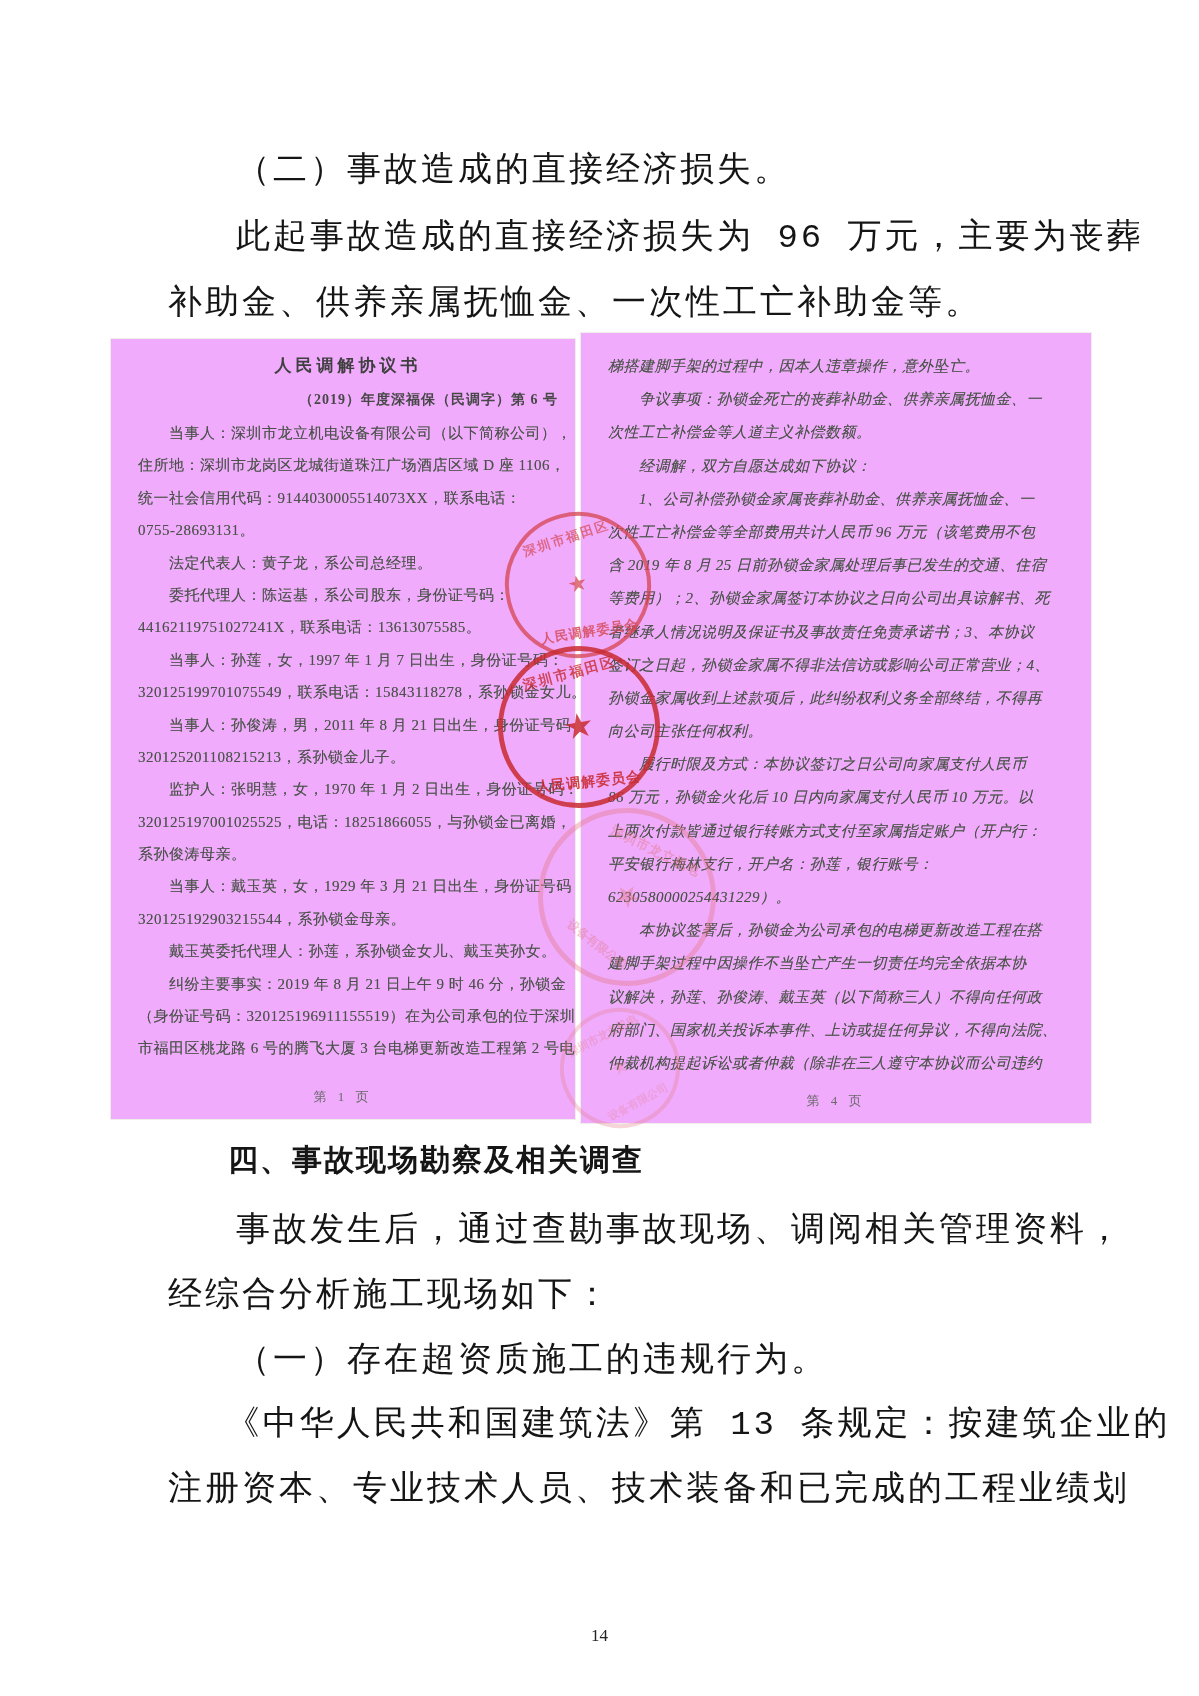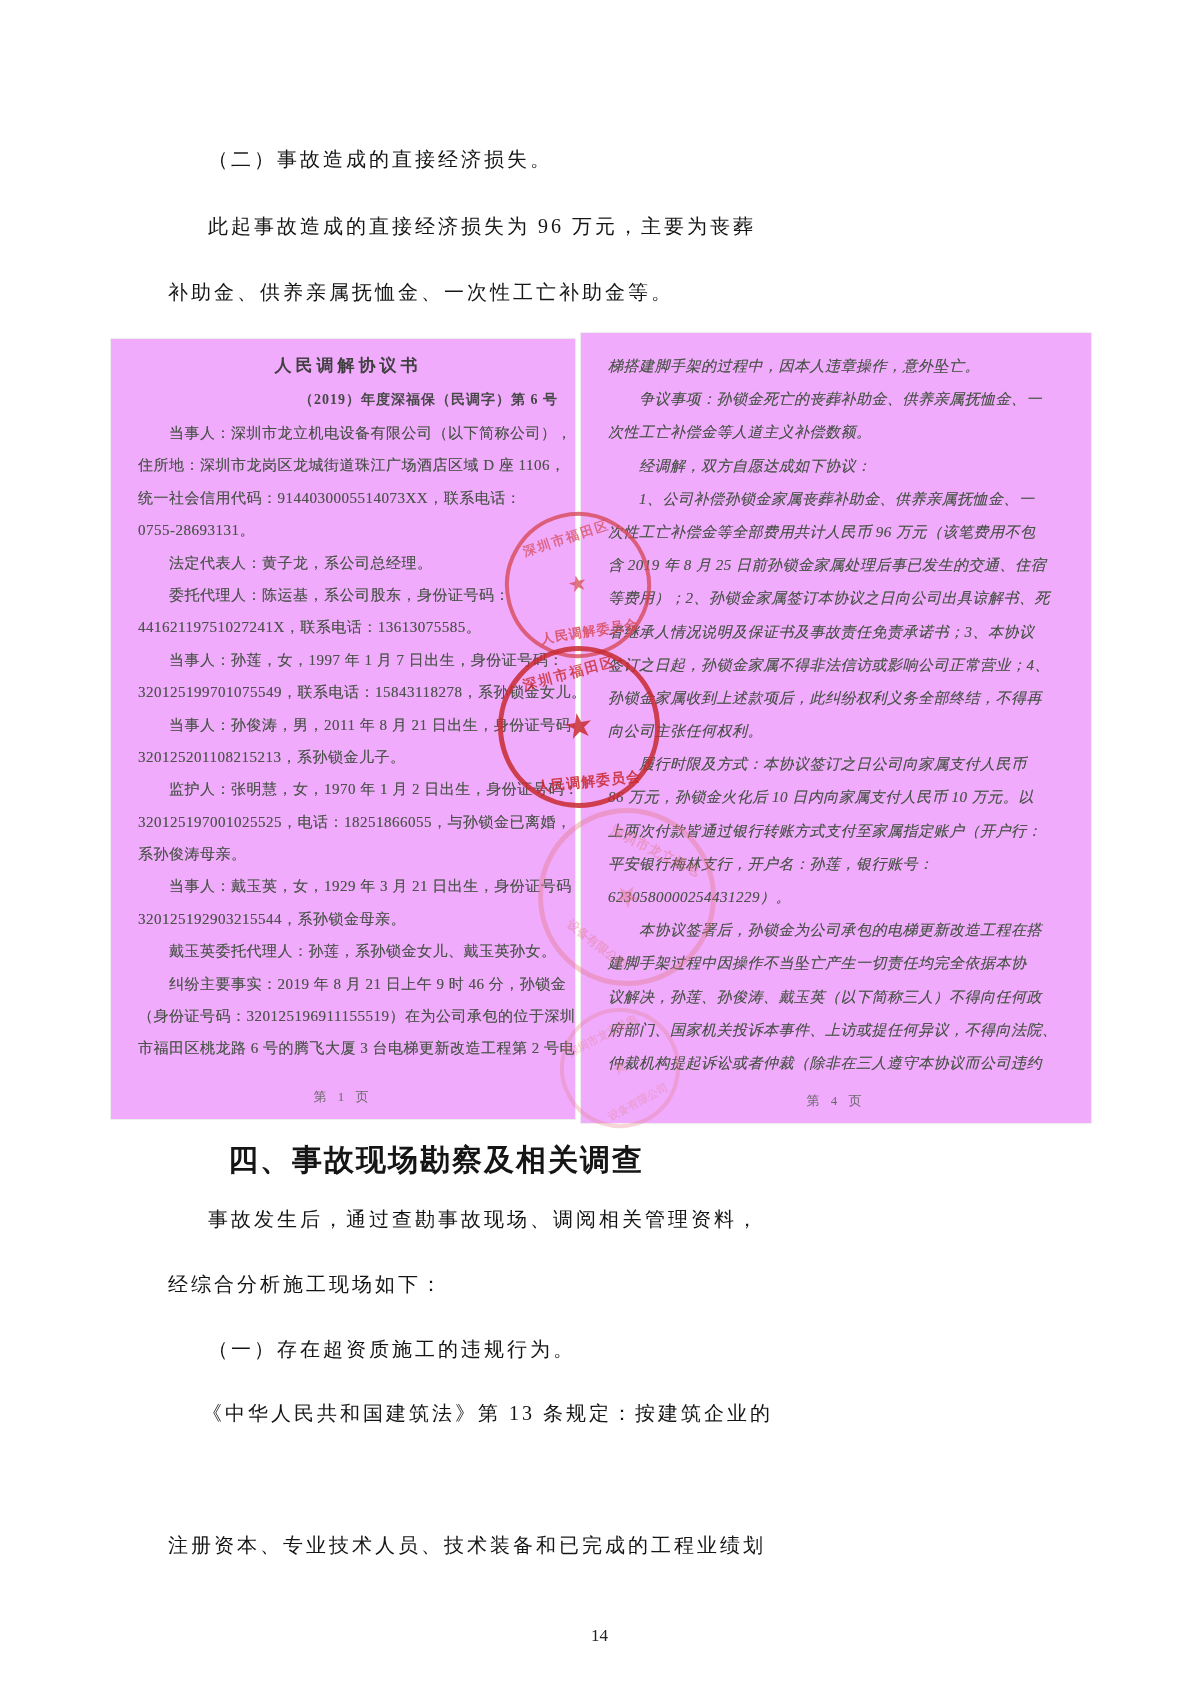--- a/index.html
+++ b/index.html
@@ -10,24 +10,25 @@
     color:#1c1c1c;
     position:relative;
     overflow:hidden;
   }
   .page{position:absolute;left:0;top:0;width:1199px;height:1696px;background:#ffffff;}
 
   
   .body-line{
     position:absolute;
     left:168px;width:870px;
-    font-size:20px;
+    font-size:34px;
     letter-spacing:3px;
     color:#151515;
     white-space:nowrap;
+    font-family:Liberation Mono, monospace;
   }
   .indent2{text-indent:2em;}
   .heading-bold{
     font-family:"Liberation Sans","DejaVu Sans",sans-serif;
     font-weight:bold;
     font-size:30px;
     letter-spacing:2px;
   }
 
   
@@ -225,17 +226,17 @@
     <div class="arc-top">深圳市龙立机电</div>
     <div class="star">★</div>
     <div class="arc-bottom">设备有限公司</div>
   </div>
 
   <div class="body-line heading-bold indent2" style="top:1140px;">四、事故现场勘察及相关调查</div>
   <div class="body-line indent2" style="top:1206px;">事故发生后，通过查勘事故现场、调阅相关管理资料，</div>
   <div class="body-line" style="top:1271px;">经综合分析施工现场如下：</div>
   <div class="body-line indent2" style="top:1336px;">（一）存在超资质施工的违规行为。</div>
   <div class="body-line" style="top:1400px;text-indent:1.7em;">《中华人民共和国建筑法》第 13 条规定：按建筑企业的</div>
-  <div class="body-line" style="top:1532px;">注册资本、专业技术人员、技术装备和已完成的工程业绩划</div>
+  <div class="body-line" style="top:1465px;">注册资本、专业技术人员、技术装备和已完成的工程业绩划</div>
 
   <div class="page-number">14</div>
 
 </div>
 
 </body></html>

